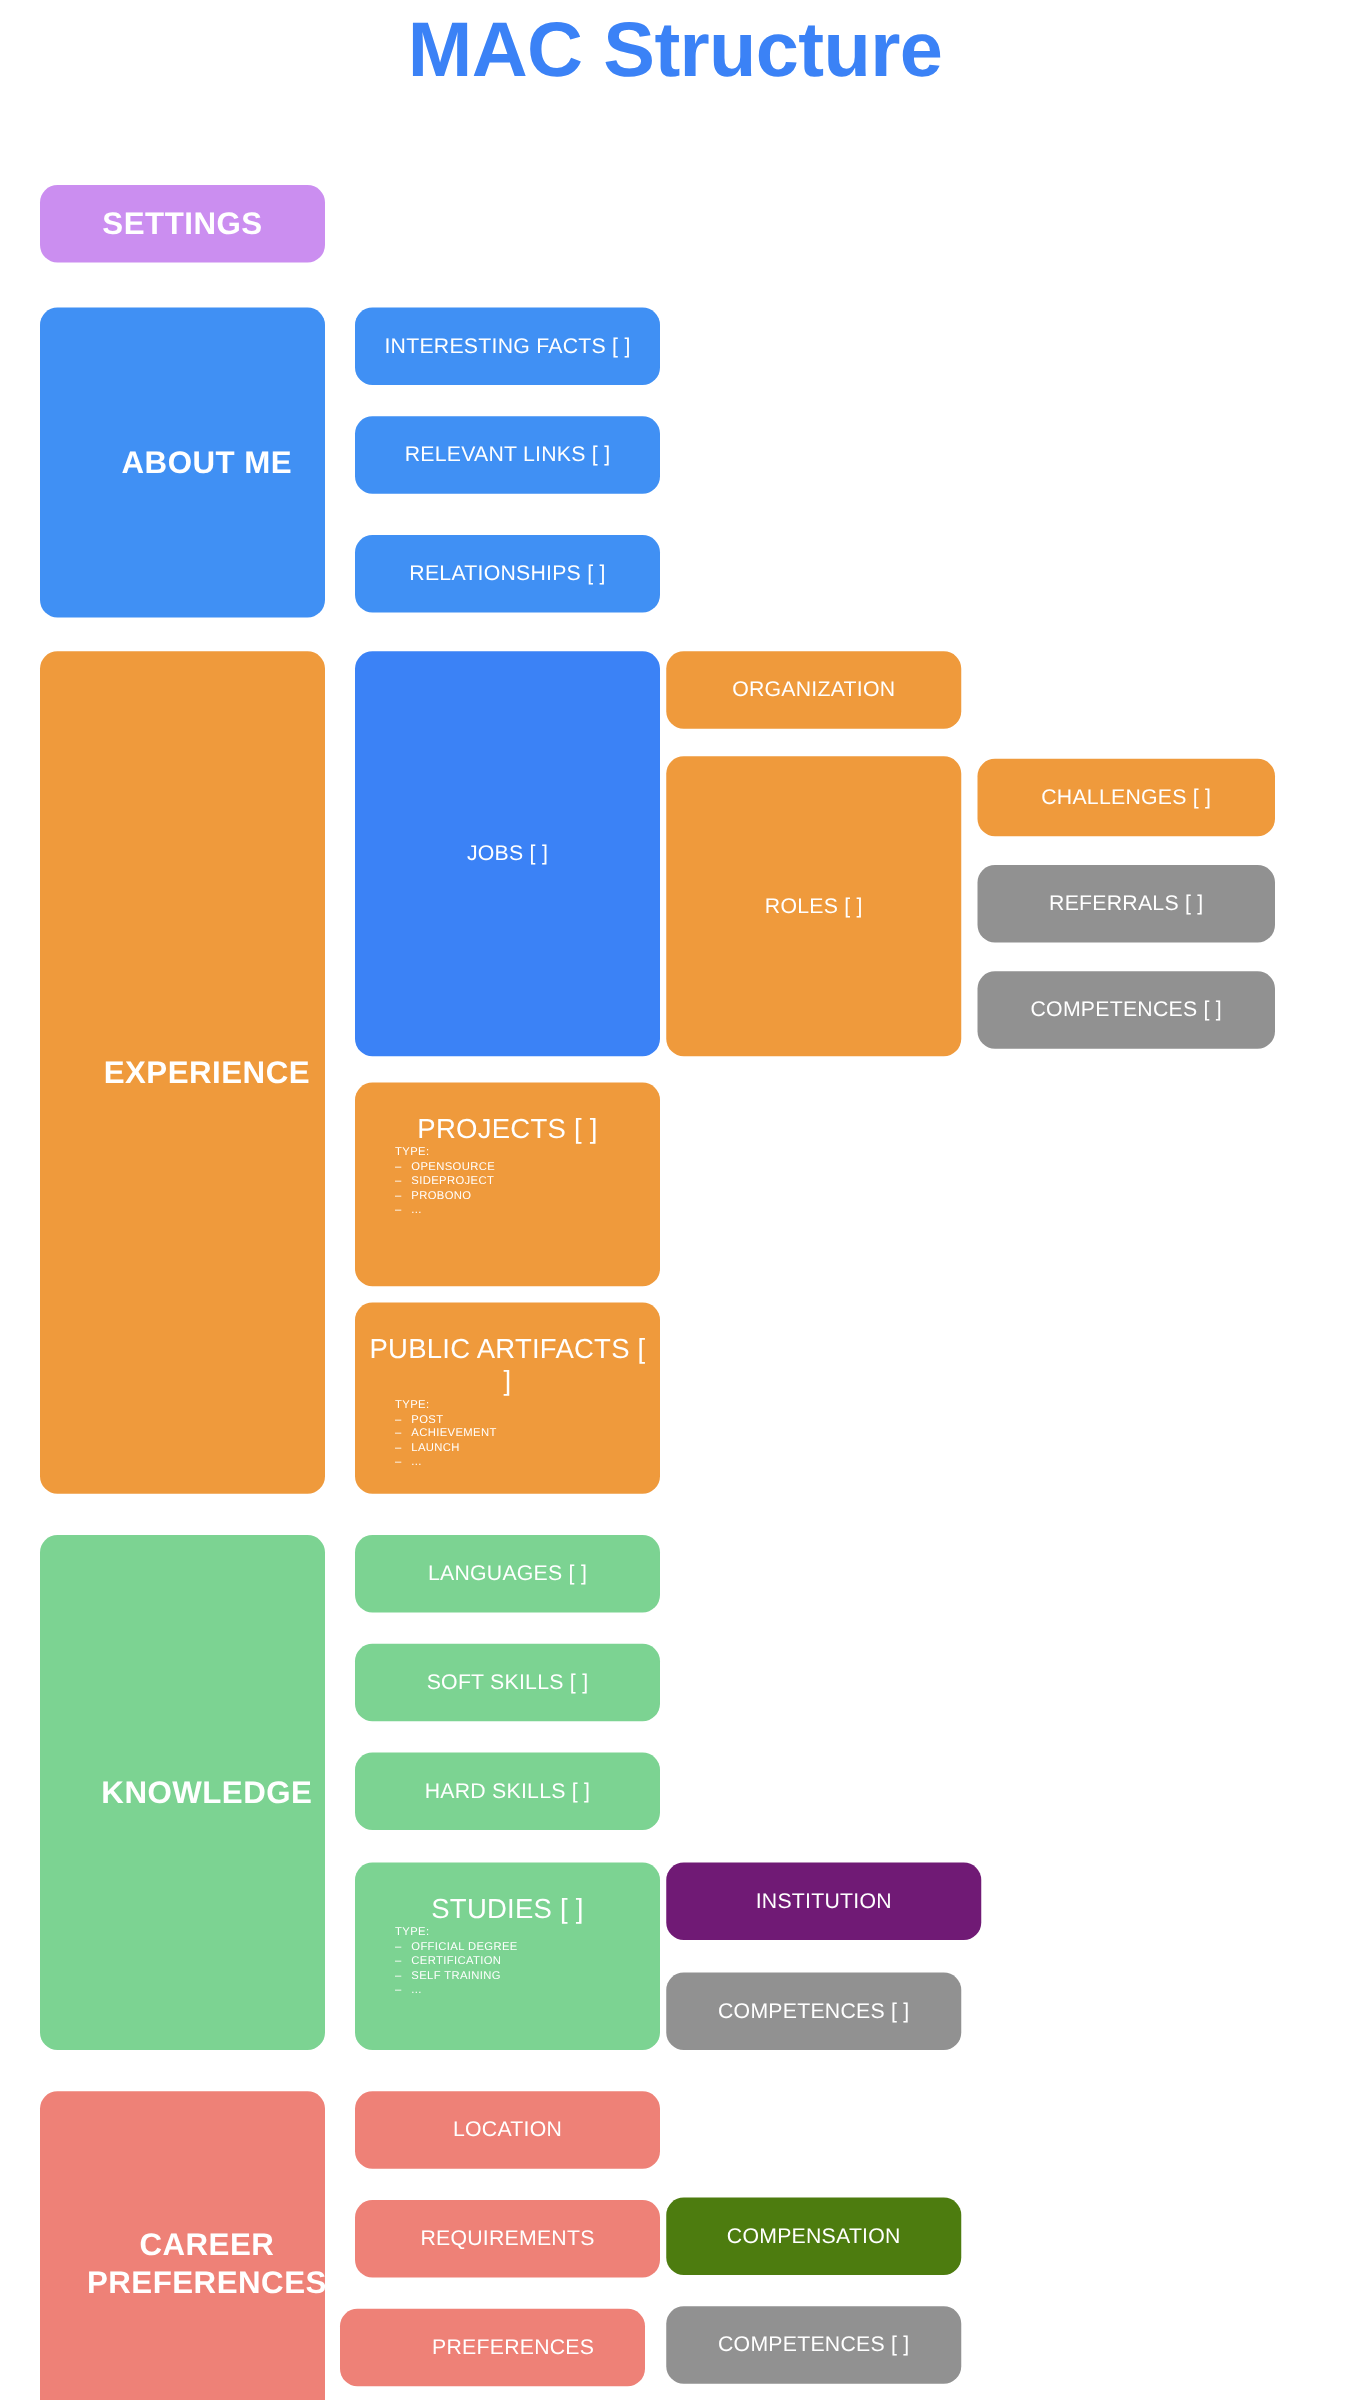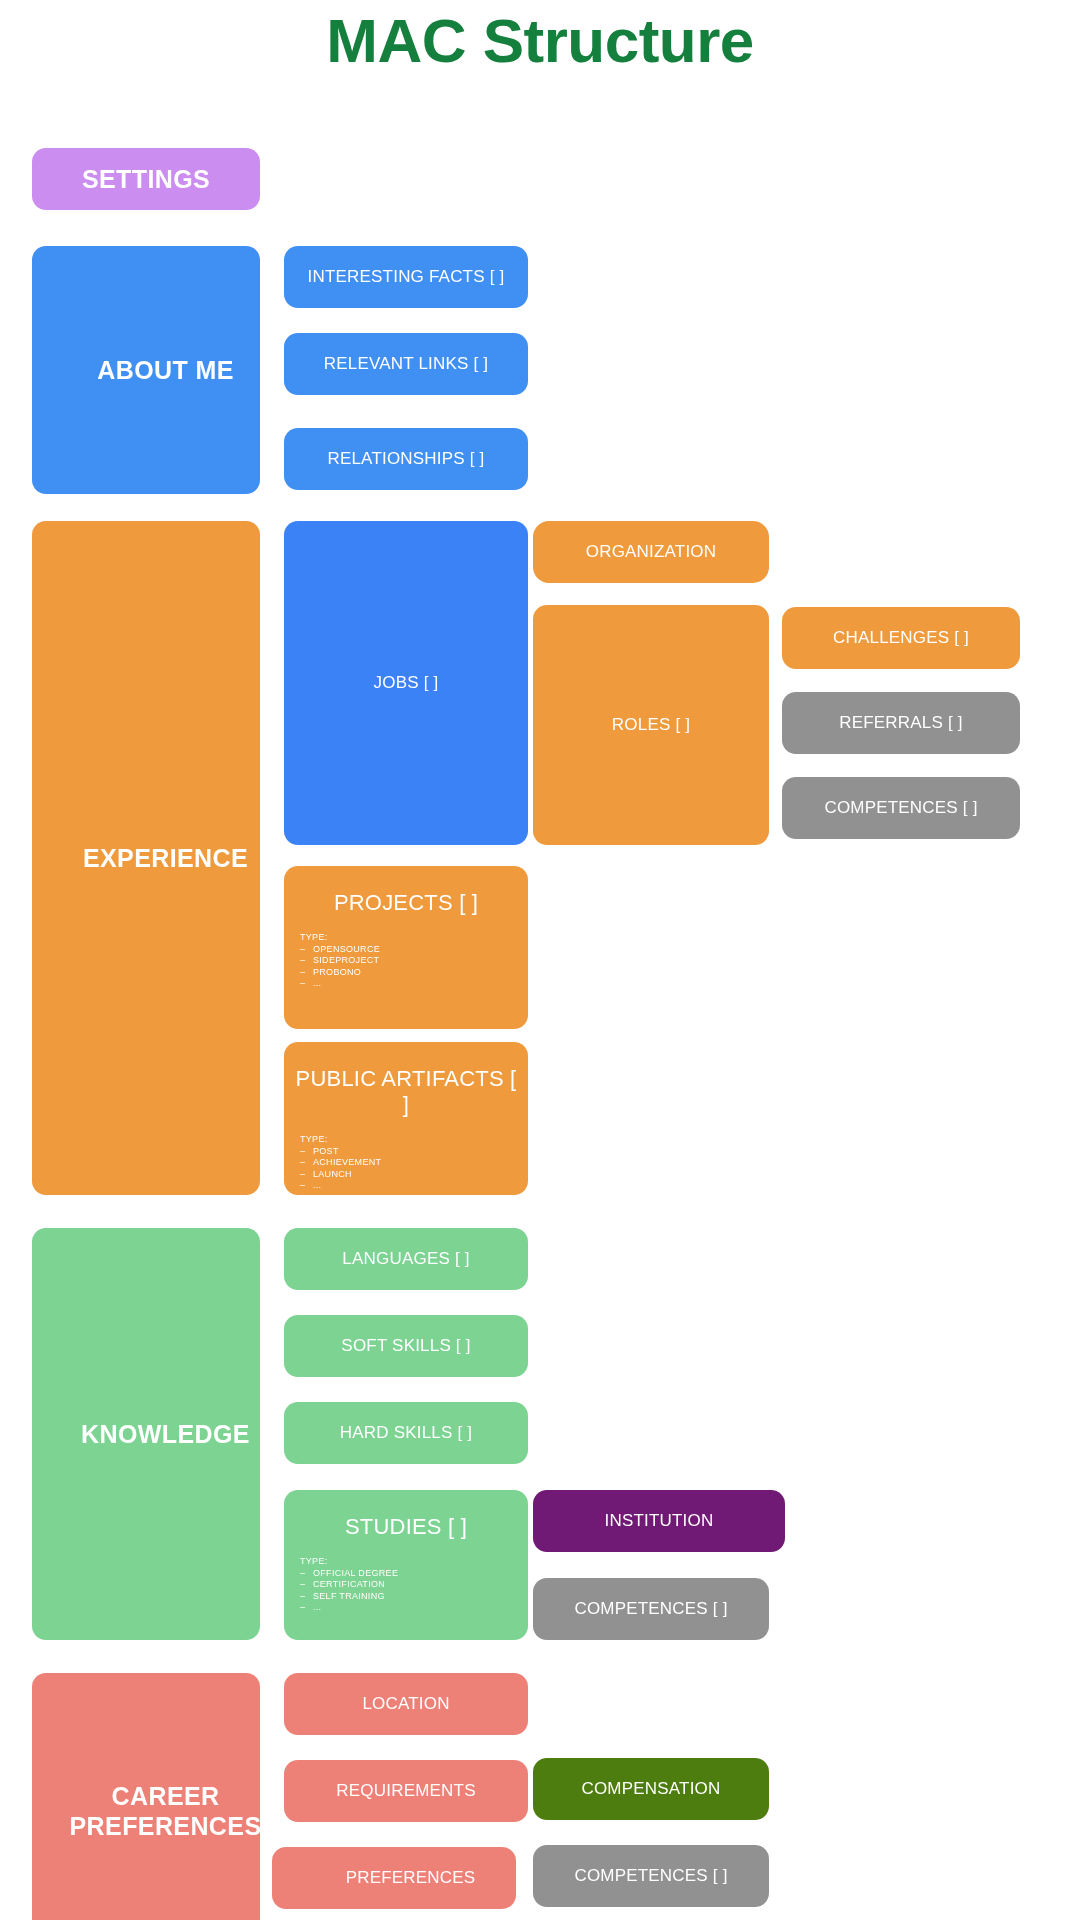--- a/index.html
+++ b/index.html
@@ -15,21 +15,21 @@
     overflow: hidden;
   }
   #page-title {
     position: absolute;
     left: 0;
     top: 4px;
     width: 1080px;
     text-align: center;
     font-size: 62px;
     font-weight: bold;
-    color: #15803d;
+    color: #3b82f6;
     letter-spacing: -0.5px;
     line-height: 74px;
   }
   .box {
     position: absolute;
     border-radius: 14px;
     color: #ffffff;
     box-sizing: border-box;
     display: flex;
     align-items: center;
@@ -66,22 +66,22 @@
   .with-list {
     display: block;
     padding-top: 0;
   }
   .with-list .lbl {
     font-size: 22px;
     text-align: center;
     margin-top: 24px;
   }
   .typelist {
-    margin-top: 16px;
-    padding-left: 16px;
+    margin-top: 0;
+    padding-left: 32px;
     font-size: 9px;
     line-height: 11.5px;
     letter-spacing: 0.3px;
     text-align: left;
   }
   .typelist .t-head { display: block; }
   .typelist .t-item { display: block; }
   .typelist .t-item .dash { display: inline-block; width: 13px; }
 </style>
 </head>
@@ -105,21 +105,21 @@
 <div class="box sub" style="left:284px; top:428px; width:244px; height:62px; background:#4090f4;">
   <span class="lbl">RELATIONSHIPS [ ]</span>
 </div>
 
 <div class="box cat" style="left:32px; top:521px; width:228px; height:674px; background:#ef9a3c;">
   <span class="lbl">EXPERIENCE</span>
 </div>
 <div class="box sub" style="left:284px; top:521px; width:244px; height:324px; background:#3b82f6;">
   <span class="lbl">JOBS [ ]</span>
 </div>
-<div class="box sub" style="left:533px; top:521px; width:236px; height:62px; background:#ef9a3c;border-radius:16px;">
+<div class="box sub" style="left:533px; top:521px; width:236px; height:62px; background:#ef9a3c;">
   <span class="lbl">ORGANIZATION</span>
 </div>
 <div class="box sub" style="left:533px; top:605px; width:236px; height:240px; background:#ef9a3c;">
   <span class="lbl">ROLES [ ]</span>
 </div>
 <div class="box sub" style="left:782px; top:607px; width:238px; height:62px; background:#ef9a3c;">
   <span class="lbl">CHALLENGES [ ]</span>
 </div>
 <div class="box sub" style="left:782px; top:692px; width:238px; height:62px; background:#919191;">
   <span class="lbl">REFERRALS [ ]</span>

